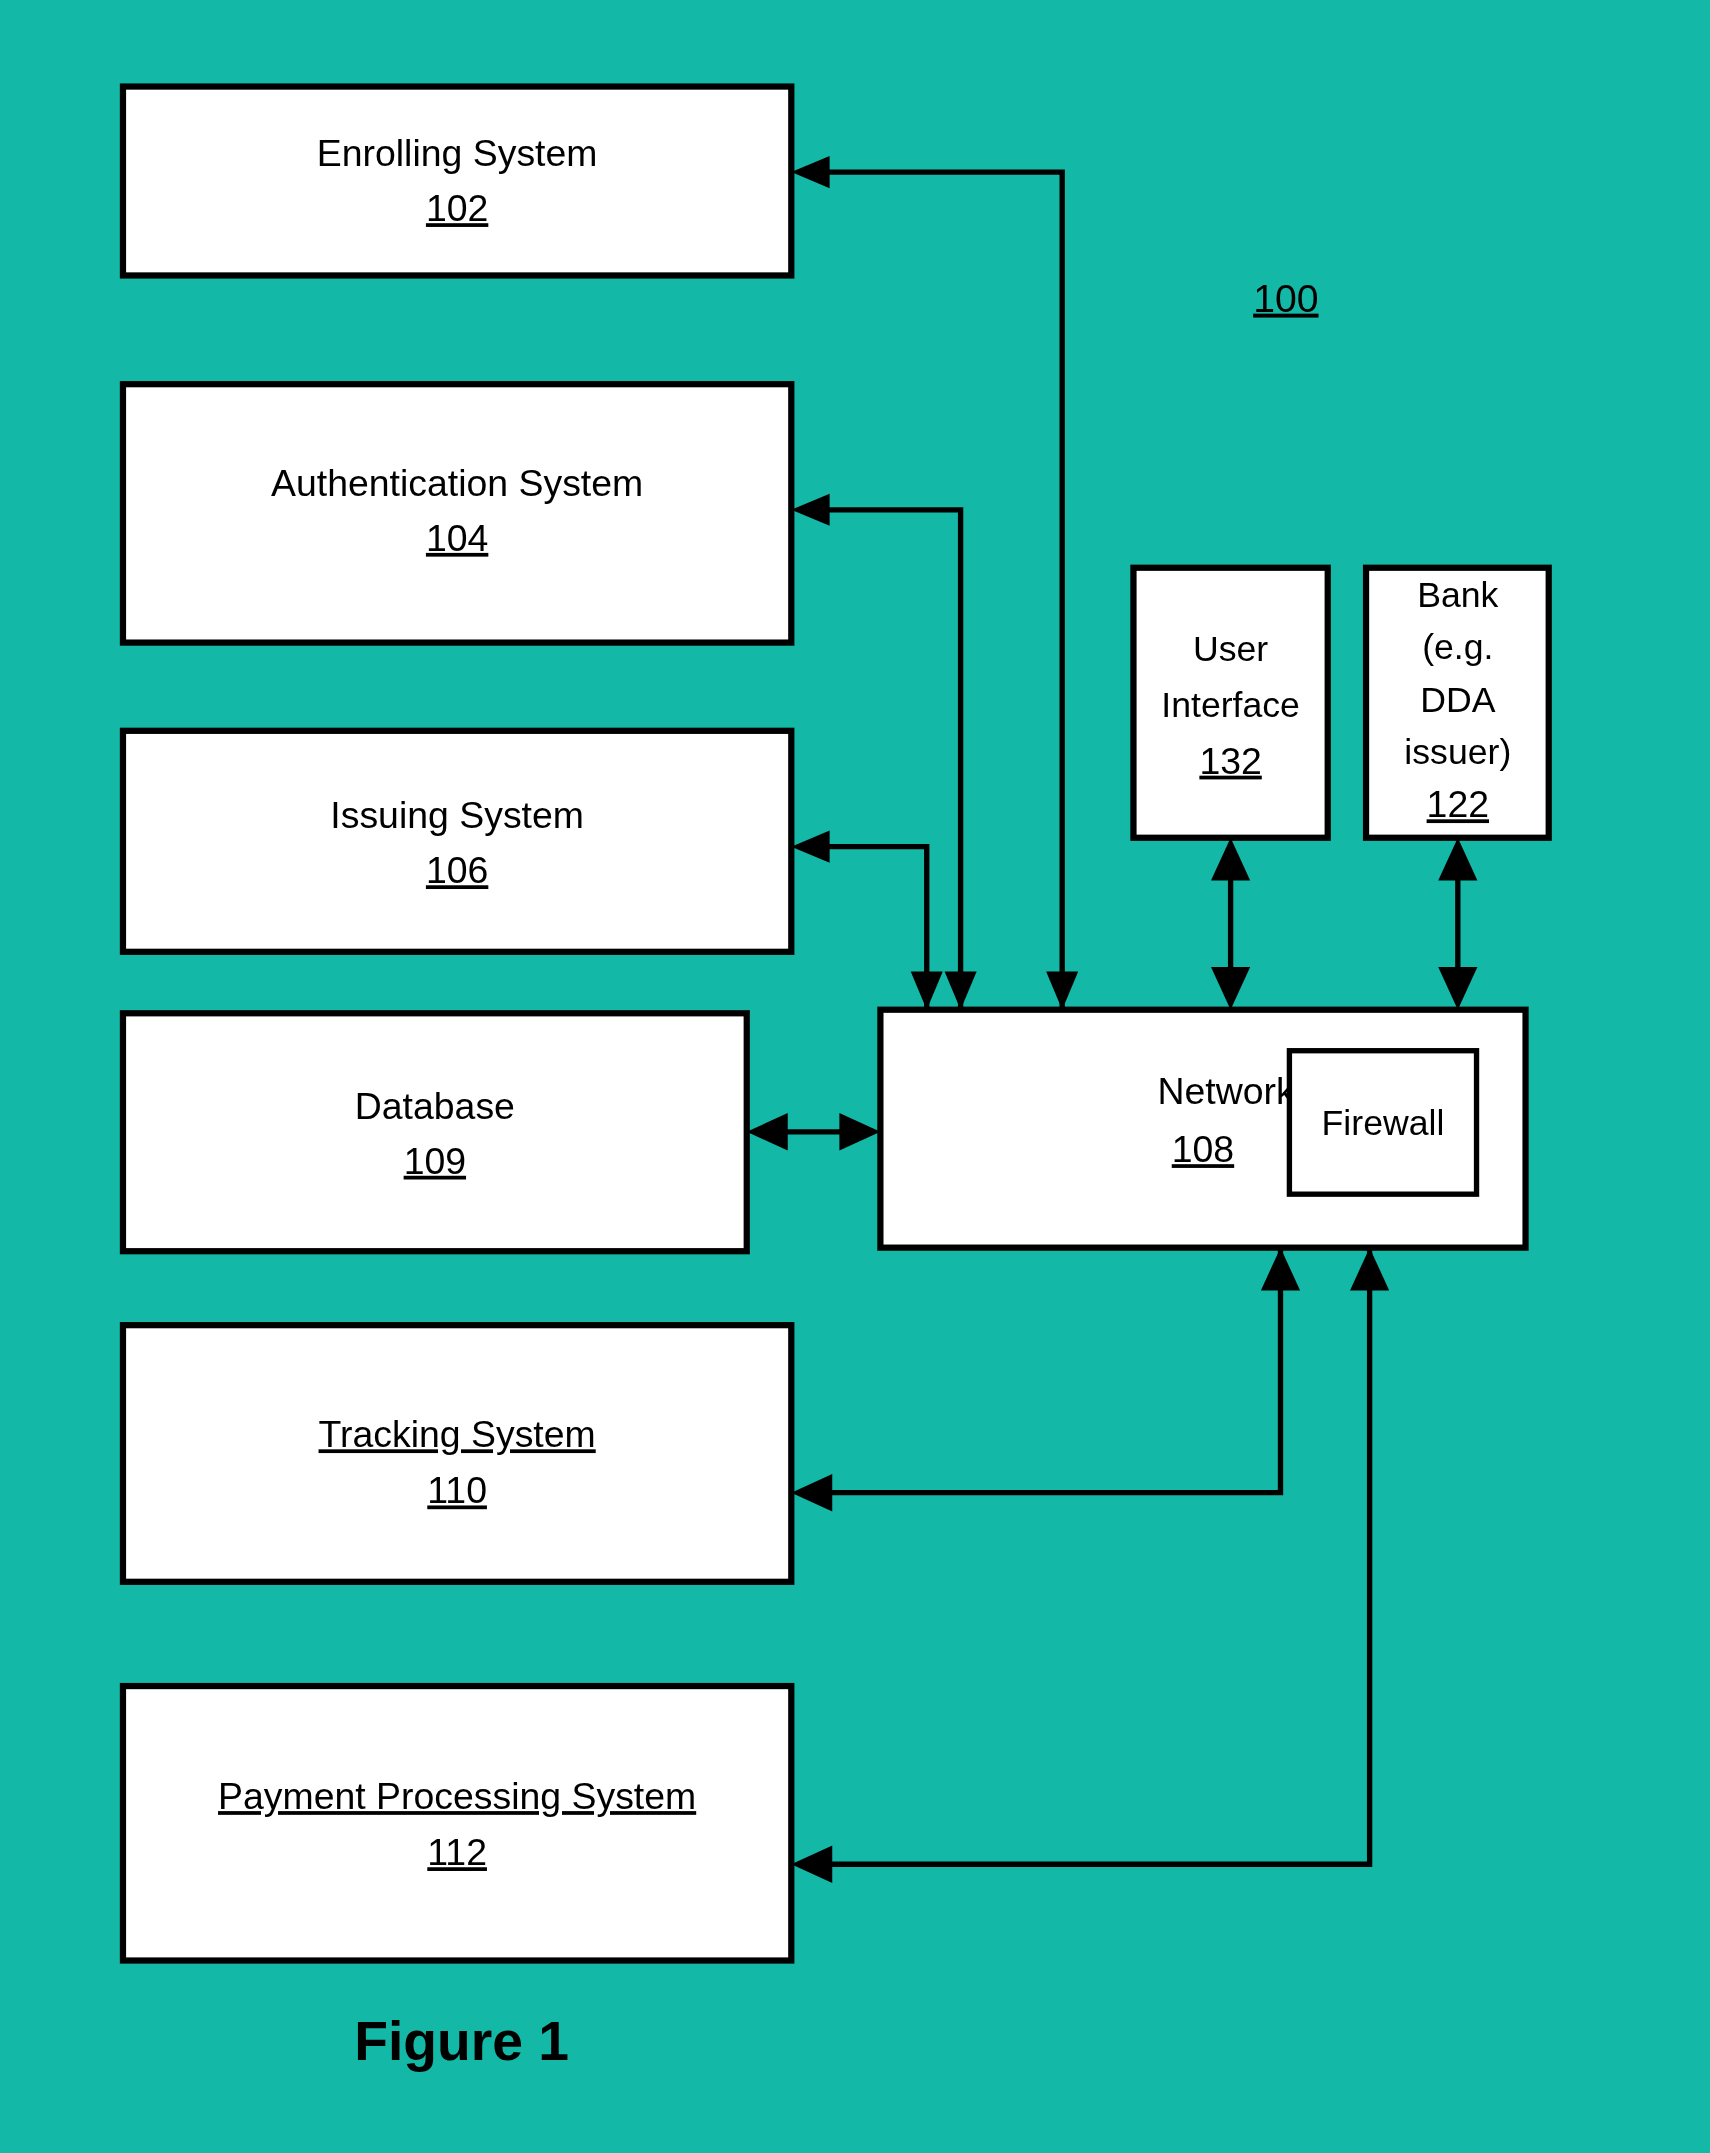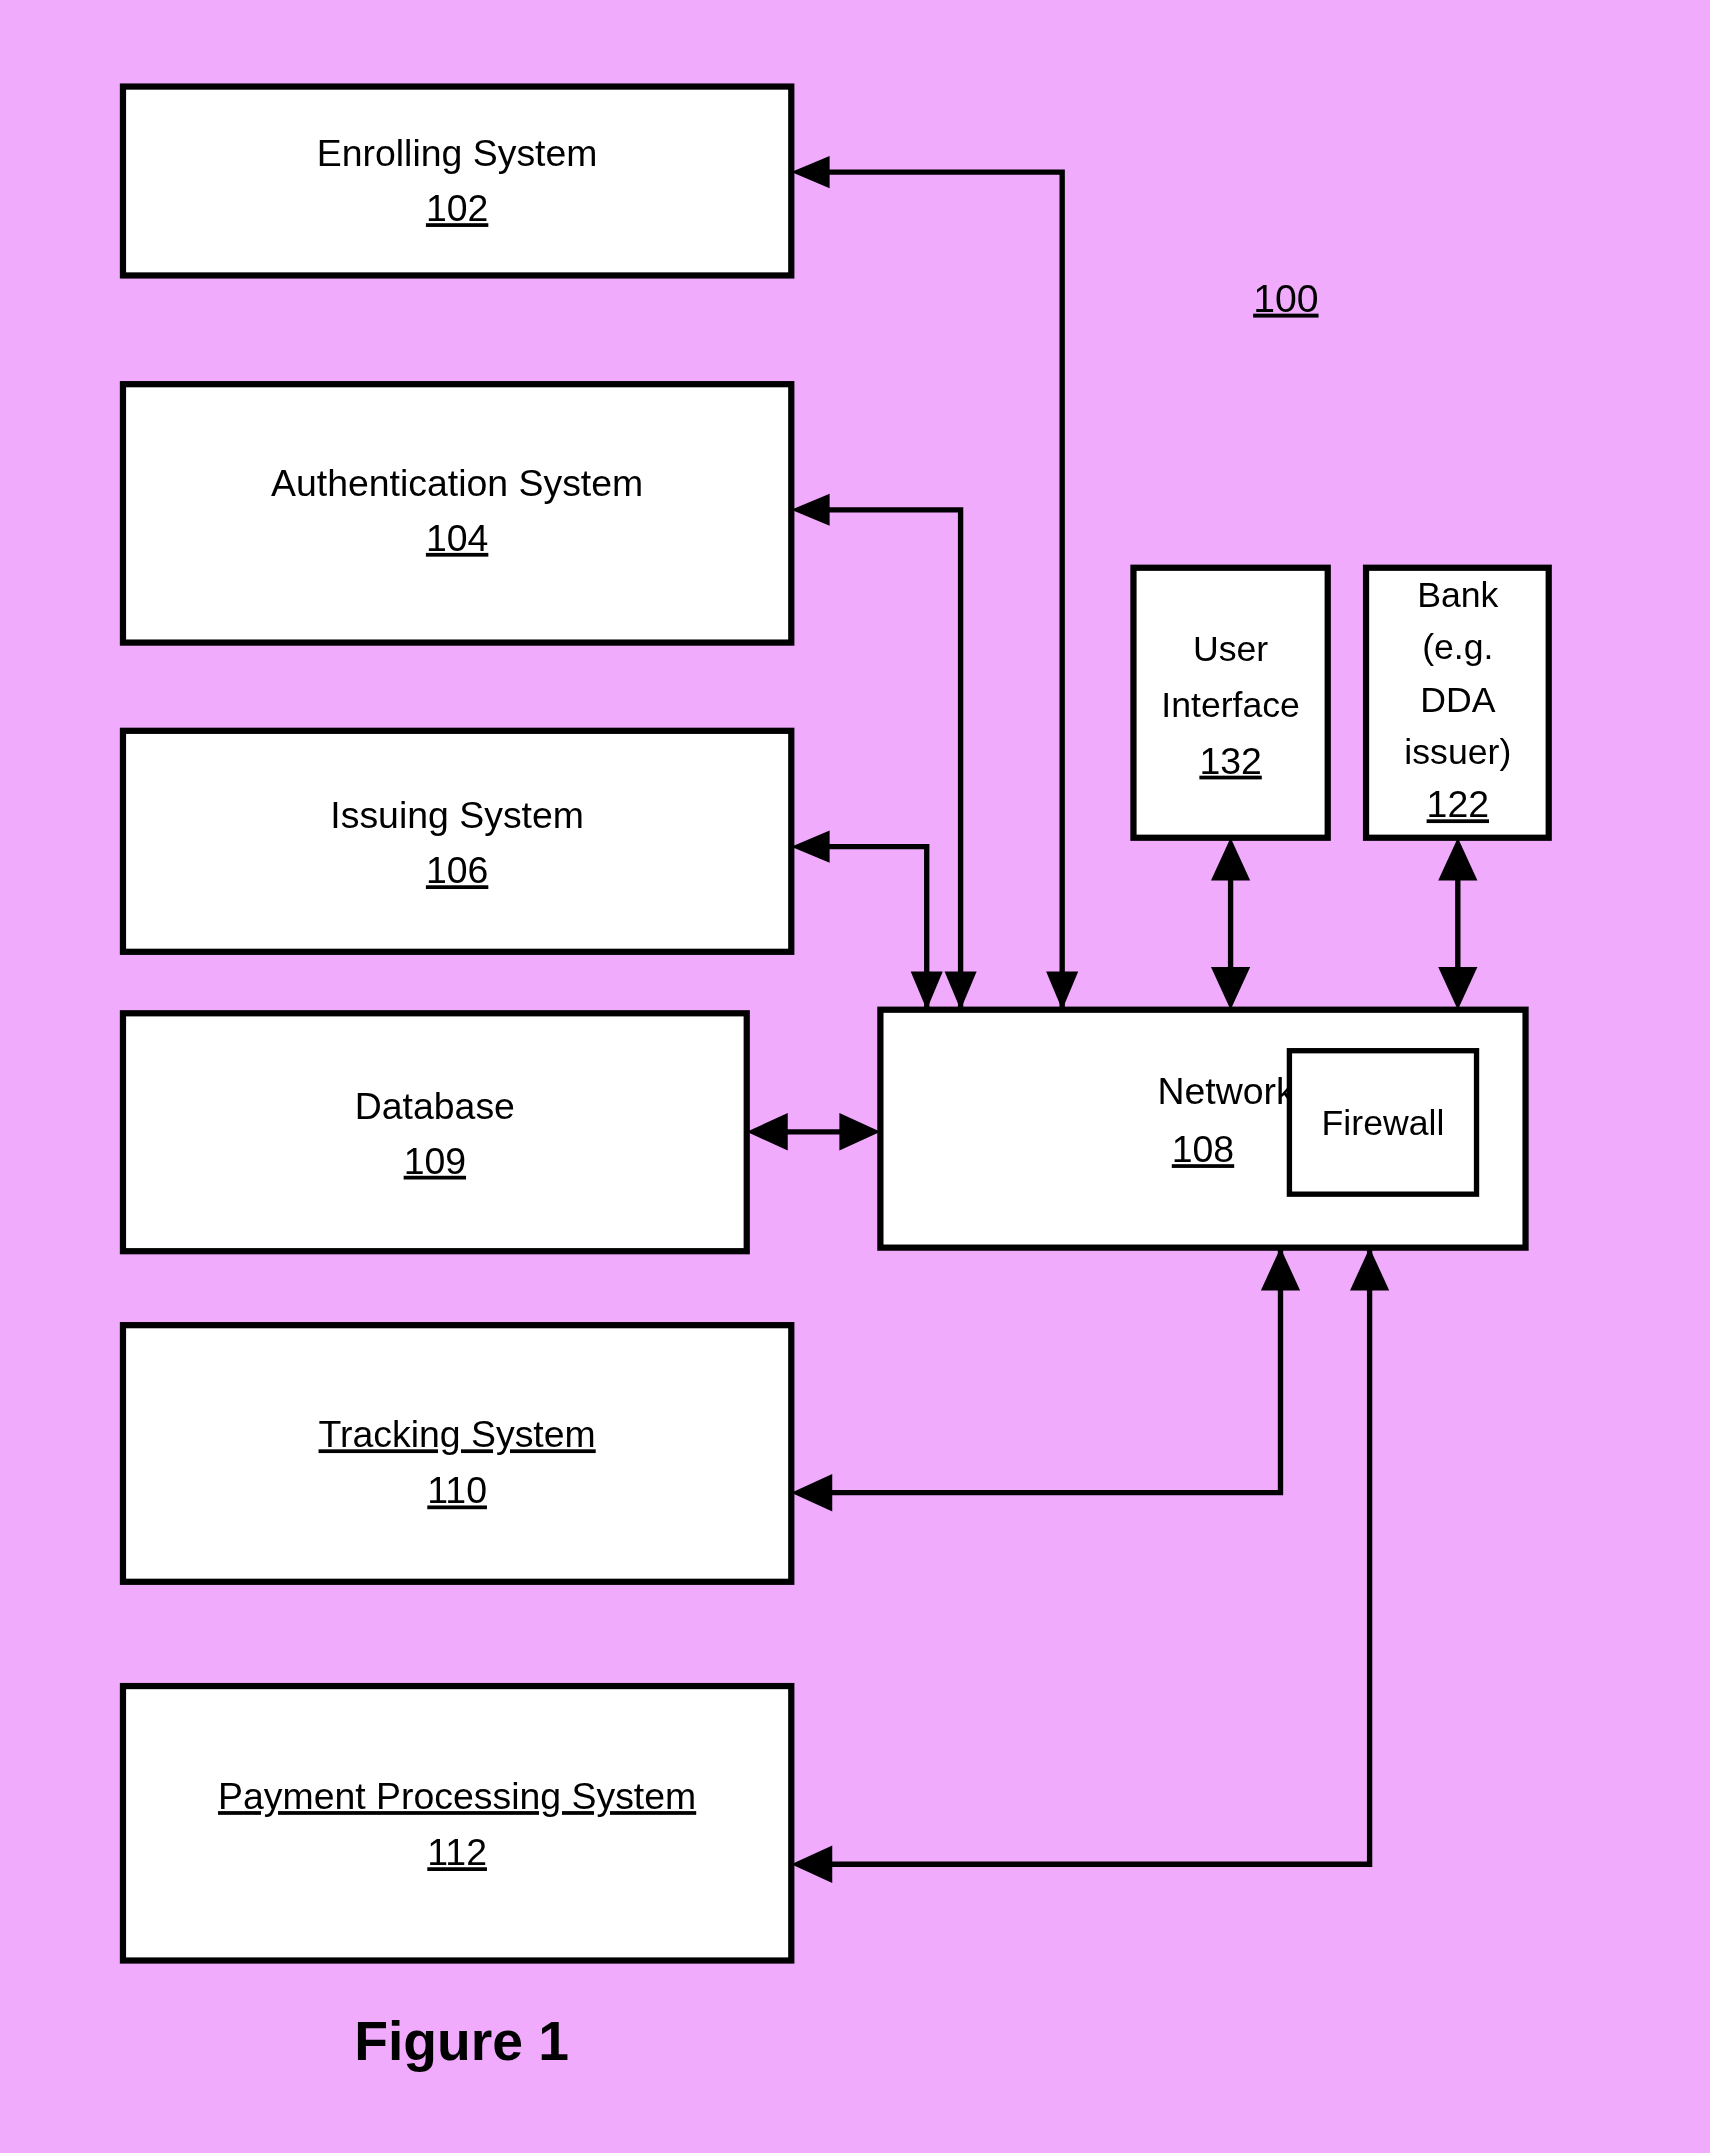--- a/index.html
+++ b/index.html
@@ -9,21 +9,21 @@
     background: #ffffff;
   }
   body {
     font-family: "Liberation Sans", sans-serif;
     color: #000000;
   }
   #page {
     position: relative;
     width: 1710px;
     height: 2154px;
-    background: #f0abfc;
+    background: #14b8a6;
     overflow: hidden;
   }
   #figure-svg {
     position: absolute;
     top: 0;
     left: 0;
     width: 1710px;
     height: 2154px;
   }
   .box-rect {

